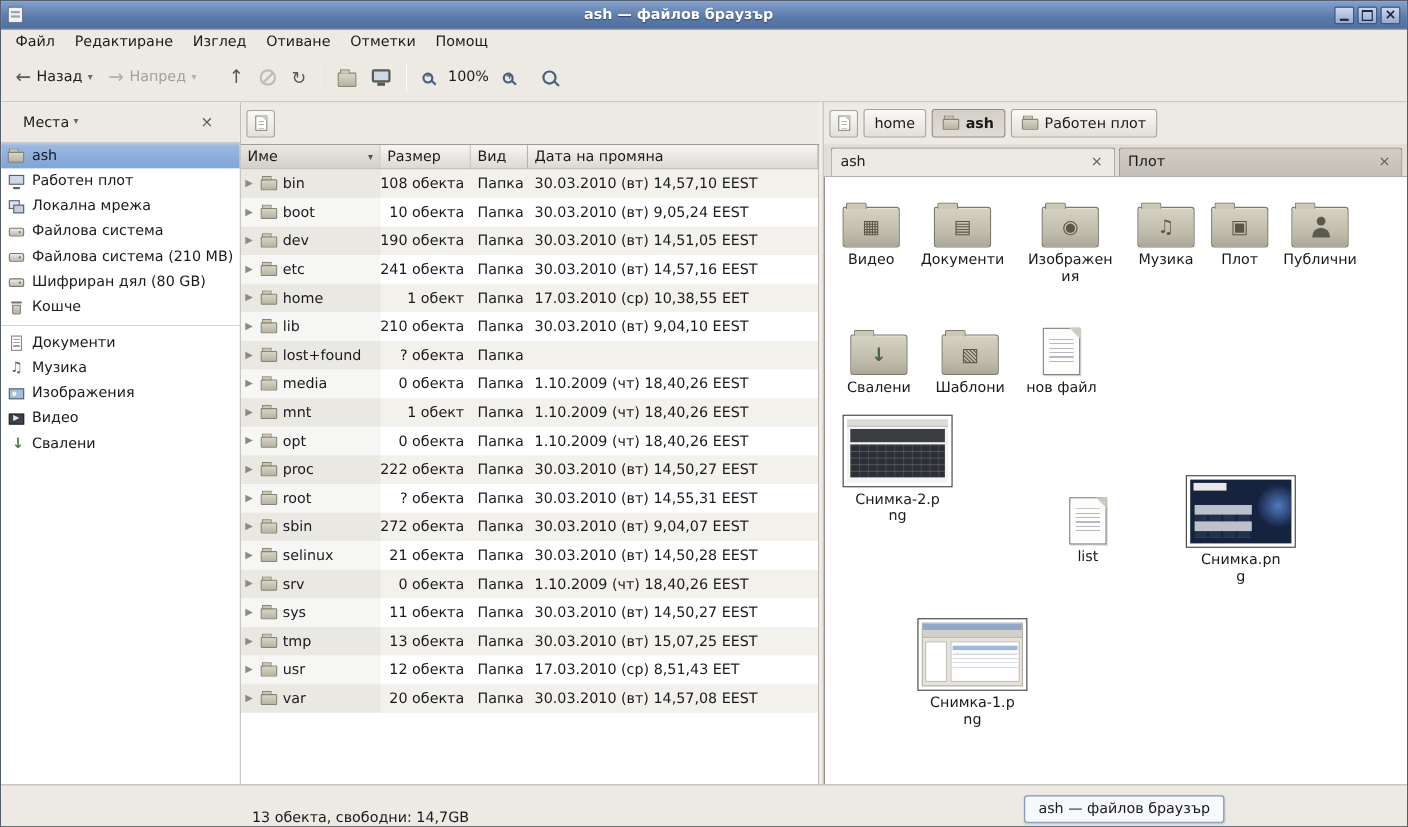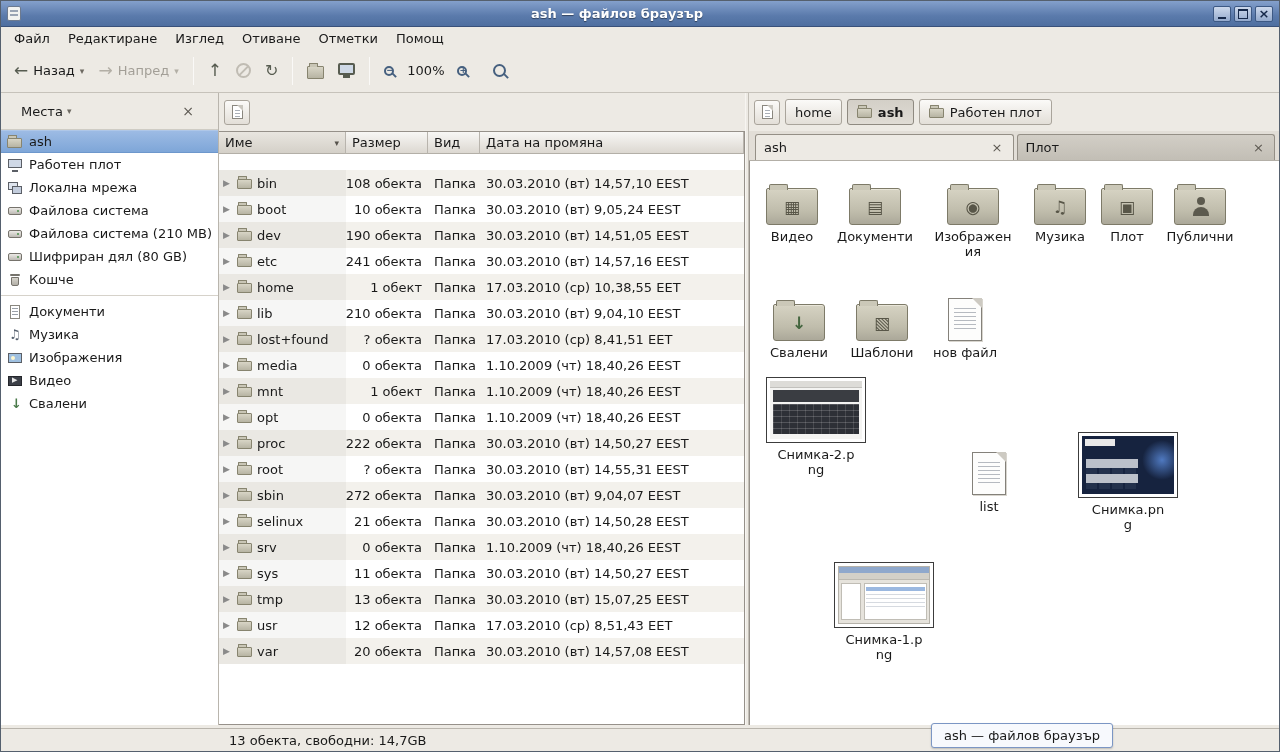--- a/index.html
+++ b/index.html
@@ -99,21 +99,21 @@
 
   
   .pane-mid { width:526px; display:flex; flex-direction:column; background:#edeae4; }
   .pane-toolbar { height:38px; display:flex; align-items:center; padding:0 5px; gap:5px; }
   .small-btn { width:26px; height:25px; border:1px solid #a9a49b; border-radius:3px;
     background:linear-gradient(#fbfaf8,#e3dfd8); display:flex; align-items:center; justify-content:center; }
   .i-page { width:11px; height:14px; background:#fff; border:1px solid #8a877f; position:relative; }
   .i-page::before { content:""; position:absolute; right:-1px; top:-1px; border:3px solid #c9c6be; border-left-color:transparent; border-bottom-color:transparent; }
   .i-page::after { content:""; position:absolute; left:2px; right:2px; top:4px; height:7px;
     background:repeating-linear-gradient(#aab0b8 0 1px,transparent 1px 3px); }
-  .listview { flex:1; border:1px solid #96918a; border-left:none; background:#fff; display:flex; flex-direction:column; overflow:hidden;gap:16px; }
+  .listview { flex:1; border:1px solid #96918a; border-left:none; background:#fff; display:flex; flex-direction:column; overflow:hidden; }
   .lhead { display:grid; grid-template-columns:127px 82px 52px 1fr; height:22px; }
   .lcol { display:flex; align-items:center; padding:0 6px; border-right:1px solid #b8b4ad; border-bottom:1px solid #b3afa7;
     background:linear-gradient(#f8f7f5,#dcd8d1); white-space:nowrap; overflow:hidden; }
   .lcol.sorted { background:linear-gradient(#e9e6e0,#d4d0c8); }
   .sort-arrow { display:none; margin-left:auto; font-size:9px; color:#56524b; }
   .lcol.sorted .sort-arrow { display:inline; }
   .lrows { flex:1; overflow:hidden; }
   .lrow { display:grid; grid-template-columns:127px 82px 52px 1fr; height:26px; background:#fff; }
   .lrow:nth-of-type(odd) { background:#f3f1ec; }
   .lrow .c { display:flex; align-items:center; padding:0 6px; white-space:nowrap; overflow:hidden; }
@@ -197,22 +197,22 @@
   .folders > div:nth-of-type(6) { left:409px;top:12px; }
   .folders > div:nth-of-type(7) { left:8px;  top:128px; }
   .folders > div:nth-of-type(8) { left:91px; top:128px; }
   .file-new { left:174px; top:128px; }
   .file-list { left:208px; top:282px; width:62px; }
   .thumb-s2 { left:14px;  top:216px; width:104px; }
   .thumb-s0 { left:326px; top:271px; width:104px; }
   .thumb-s1 { left:82px;  top:401px; width:104px; }
 
   
-  .statusbar { position:absolute; left:0; right:0; bottom:0; height:23px; background:#edeae4; border-top:1px solid #b9b5ad;
-    display:flex; align-items:center; padding-left:228px; }
+  .statusbar { position:absolute; left:0; right:0; bottom:0; height:38px; background:#edeae4; border-top:1px solid #b9b5ad;
+    display:flex; align-items:flex-end; padding-left:228px; }
 
   
   .tasktip { position:absolute; left:930px; top:722px; height:25px; padding:2px 12px; display:flex; align-items:center;
     background:#f7f9fd; border:1px solid #7b96c4; border-radius:3px; box-shadow:0 1px 2px rgba(0,0,0,.2); z-index:10; }
 </style>
 </head>
 <body>
 
 <div class="window">
 
@@ -464,21 +464,20 @@
             </div>
 
             <div class="lrow">
               <span class="c name">
                 <span class="exp">▶</span>
                 <span class="sicon" data-icon="folder"></span>
                 <span>lost+found</span>
               </span>
               <span class="c size">? обекта</span>
               <span class="c type">Папка</span>
-              <span class="c date">17.03.2010 (ср) 8,41,51 EET</span>
             </div>
 
             <div class="lrow">
               <span class="c name">
                 <span class="exp">▶</span>
                 <span class="sicon" data-icon="folder"></span>
                 <span>media</span>
               </span>
               <span class="c size">0 обекта</span>
               <span class="c type">Папка</span>

